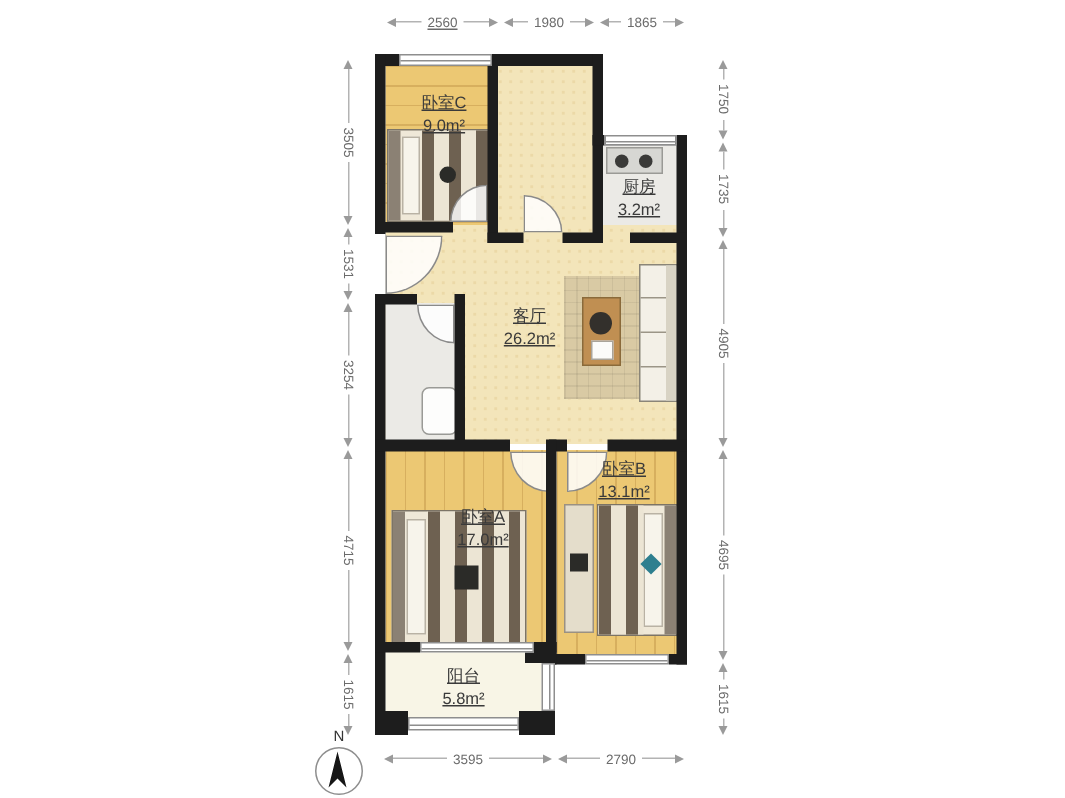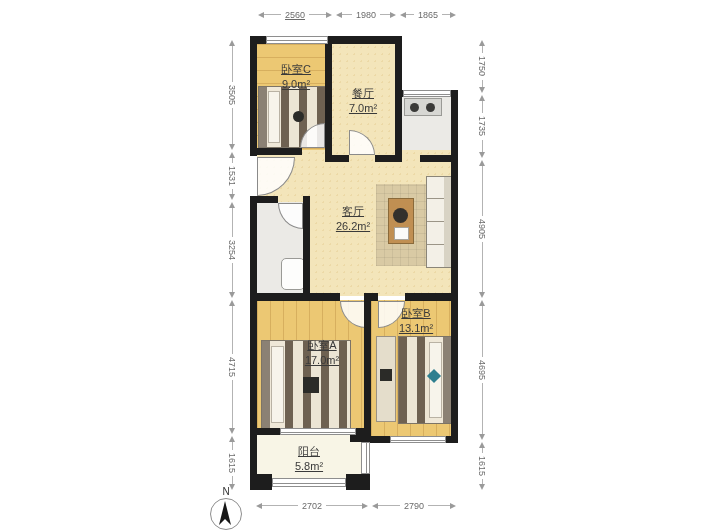--- a/index.html
+++ b/index.html
@@ -144,23 +144,23 @@
   <div class="window h" style="left:403px;top:90px;width:48px;height:7px;"></div>
   <div class="window h" style="left:280px;top:428px;width:76px;height:7px;"></div>
   <div class="window h" style="left:390px;top:436px;width:56px;height:7px;"></div>
   <div class="window h" style="left:272px;top:478px;width:74px;height:9px;"></div>
   <div class="window v" style="left:361px;top:442px;width:9px;height:32px;"></div>
 
   <div class="room-label" style="left:260px;top:62px;width:72px;">
     <div class="rname">卧室C</div>
       <div class="rarea">9.0m²</div>
   </div>
-  <div class="room-label" style="left:330px;top:86px;width:66px;">
-    <div class="rname">餐厅</div>
-      <div class="rarea">7.0m²</div>
+  <div class="room-label" style="left:398px;top:118px;width:56px;">
+    <div class="rname">厨房</div>
+      <div class="rarea">3.2m²</div>
   </div>
   <div class="room-label" style="left:318px;top:204px;width:70px;">
     <div class="rname">客厅</div>
       <div class="rarea">26.2m²</div>
   </div>
   <div class="room-label" style="left:286px;top:306px;width:72px;margin-top:32px;">
     <div class="rname">卧室A</div>
       <div class="rarea">17.0m²</div>
   </div>
   <div class="room-label" style="left:380px;top:306px;width:72px;">
@@ -190,21 +190,21 @@
     <i class="arrL"></i>
       <i class="ln"></i>
       <span class="dlbl">1865</span>
       <i class="ln"></i>
       <i class="arrR"></i>
   </div>
 
   <div class="hdim" style="left:256px;top:500px;width:112px;">
     <i class="arrL"></i>
       <i class="ln"></i>
-      <span class="dlbl">2702</span>
+      <span class="dlbl">3595</span>
       <i class="ln"></i>
       <i class="arrR"></i>
   </div>
   <div class="hdim" style="left:372px;top:500px;width:84px;">
     <i class="arrL"></i>
       <i class="ln"></i>
       <span class="dlbl">2790</span>
       <i class="ln"></i>
       <i class="arrR"></i>
   </div>

